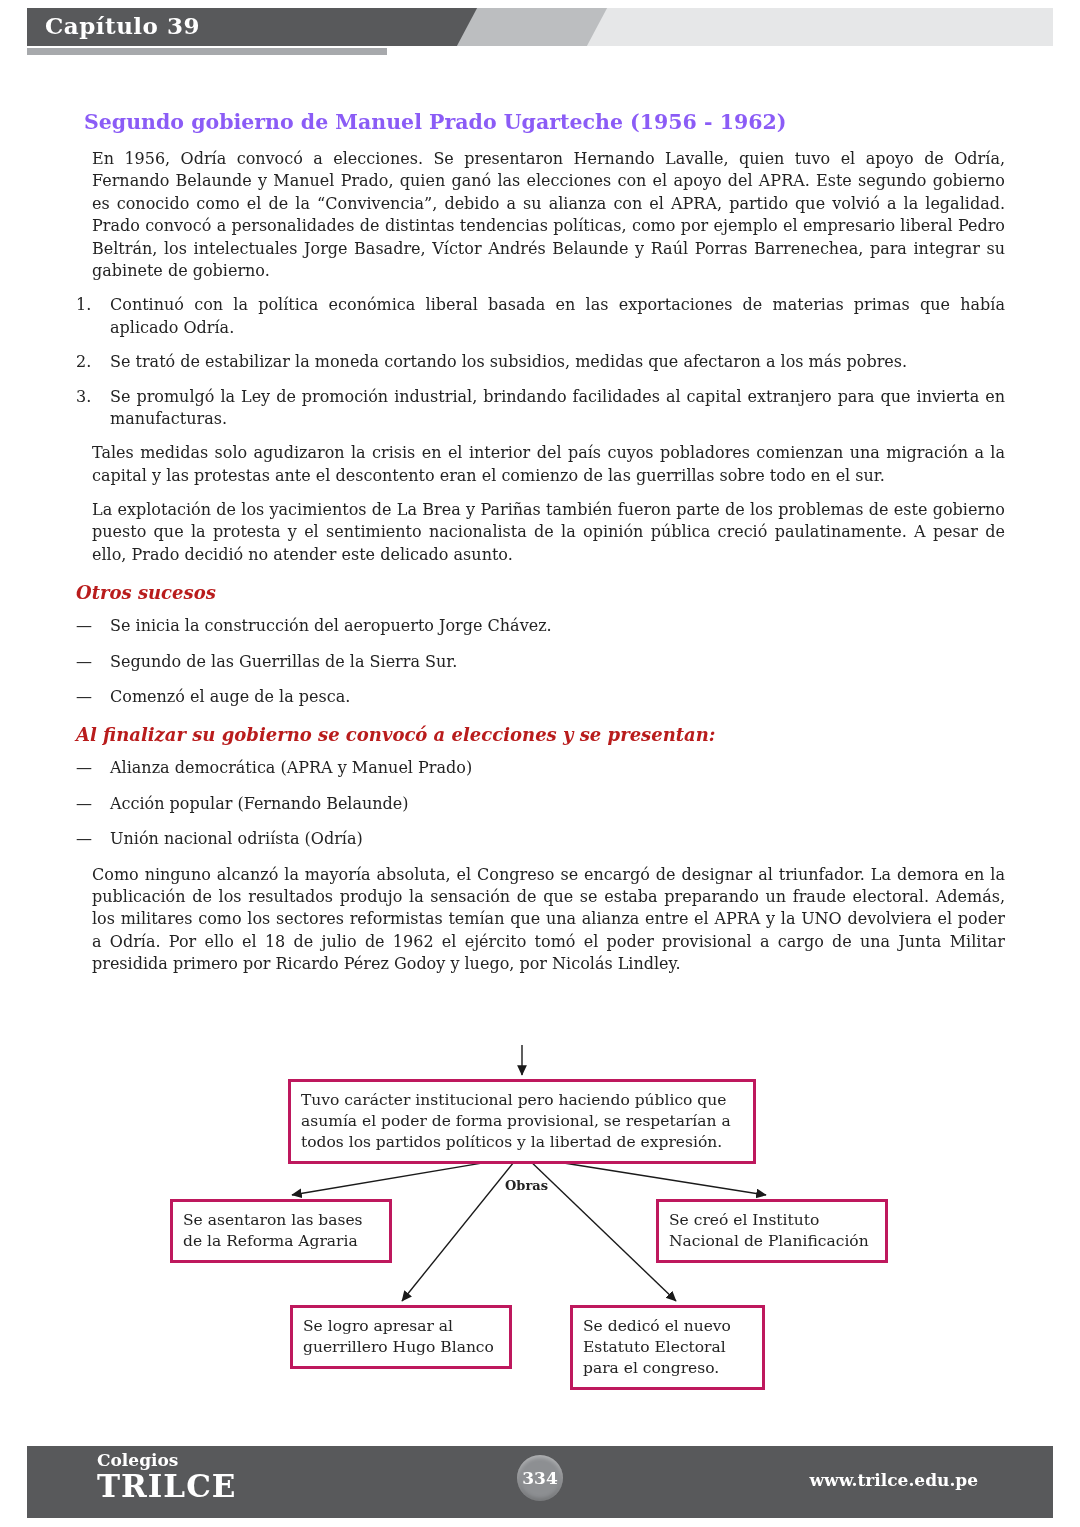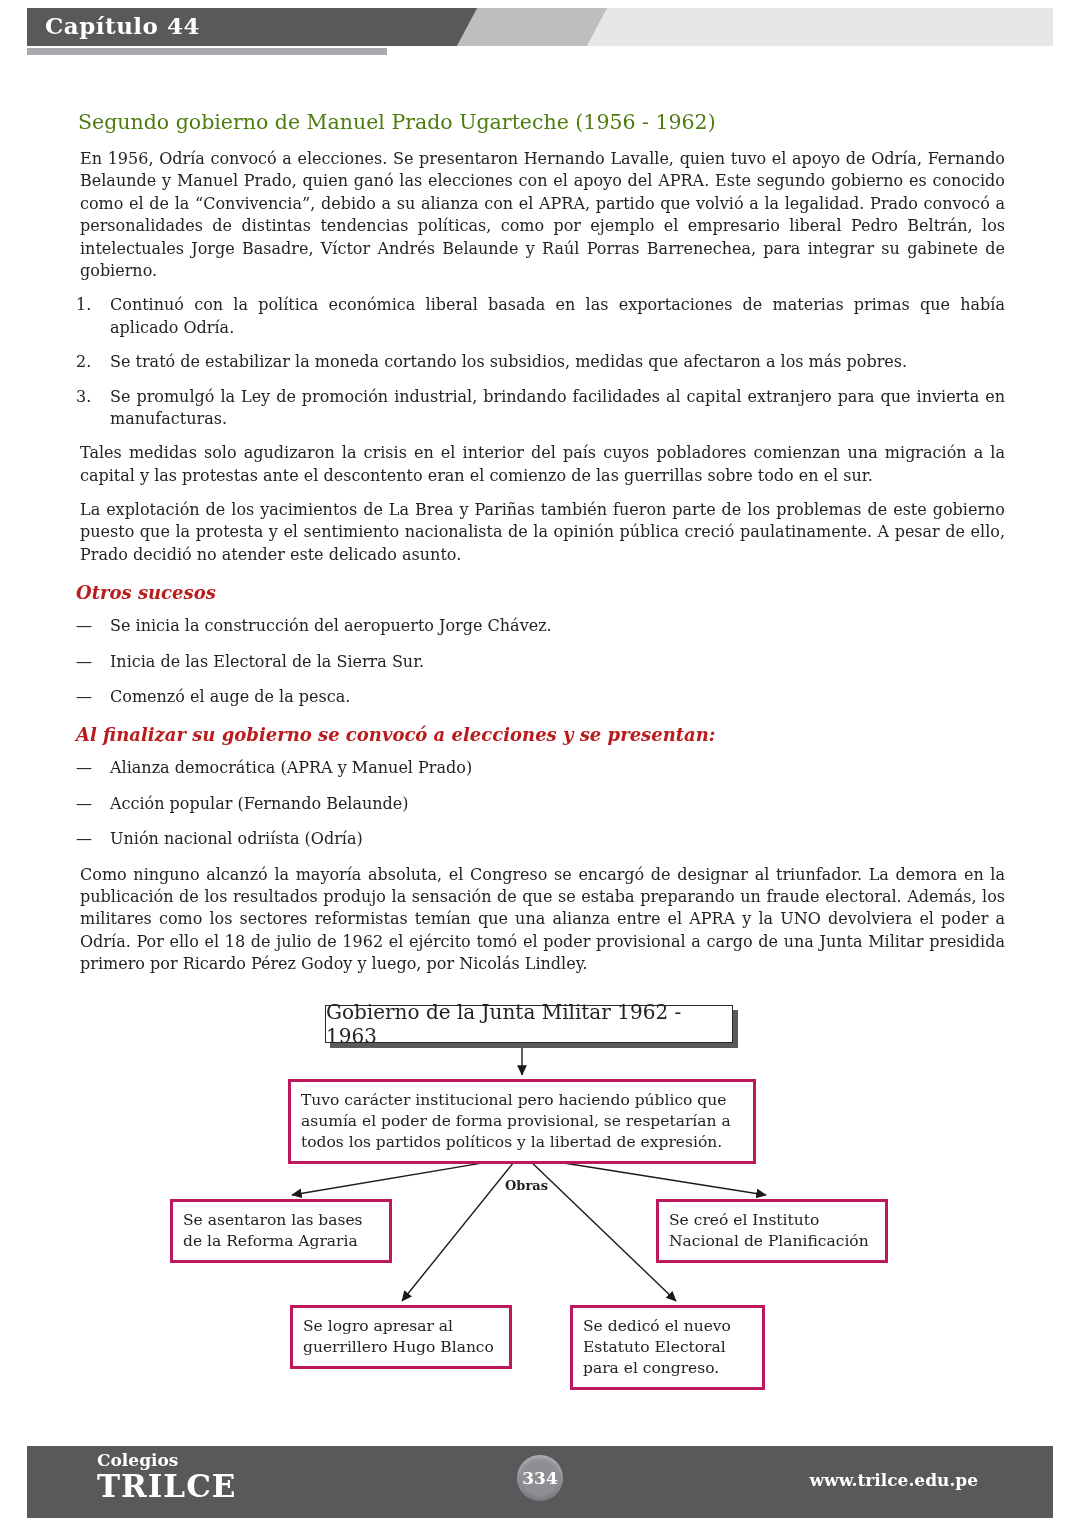--- a/index.html
+++ b/index.html
@@ -30,24 +30,24 @@
     color: #ffffff; font-weight: bold; font-size: 23px; letter-spacing: 0.5px;
   }
   .chapter-underline {
     position: absolute; left: 27px; top: 48px; width: 360px; height: 7px;
     background: #a7a9ac;
   }
 
   
   .content { position: absolute; left: 76px; right: 75px; top: 110px; }
   .content h1 {
-    font-size: 20.5px; margin: 0 0 14px 2px; color: #4d7c0f; font-weight: normal;
+    font-size: 20.5px; margin: 0 0 14px 8px; color: #8b5cf6; font-weight: bold;
   }
   .content p {
-    margin: 0 0 12px 4px; font-size: 16px; line-height: 1.4; text-align: justify;
+    margin: 0 0 12px 16px; font-size: 16px; line-height: 1.4; text-align: justify;
   }
   .num-item, .dash-item { display: flex; margin: 0 0 12px 0; font-size: 16px; line-height: 1.4; }
   .num, .dash { flex: 0 0 34px; }
   .num-text, .dash-text { flex: 1; text-align: justify; }
   .dash-item { margin-bottom: 13px; }
   .content h2 {
     font-size: 18px; font-weight: bold; font-style: italic;
     margin: 16px 0 12px 0; color: #b91c1c;
   }
 
@@ -91,21 +91,21 @@
   .website { position: absolute; right: 75px; top: 24px; font-size: 17px; font-weight: bold; }
 </style>
 </head>
 <body>
 
 <div class="page">
 
   <header class="topbar">
     <div class="shape-light"></div>
     <div class="shape-mid"></div>
-    <div class="chapter">Capítulo 44</div>
+    <div class="chapter">Capítulo 39</div>
   </header>
   <div class="chapter-underline"></div>
 
   <main class="content">
     <h1>Segundo gobierno de Manuel Prado Ugarteche (1956 - 1962)</h1>
 
     <p>En 1956, Odría convocó a elecciones. Se presentaron Hernando Lavalle, quien tuvo el apoyo de Odría, Fernando Belaunde y Manuel Prado, quien ganó las elecciones con el apoyo del APRA. Este segundo gobierno es conocido como el de la “Convivencia”, debido a su alianza con el APRA, partido que volvió a la legalidad. Prado convocó a personalidades de distintas tendencias políticas, como por ejemplo el empresario liberal Pedro Beltrán, los intelectuales Jorge Basadre, Víctor Andrés Belaunde y Raúl Porras Barrenechea, para integrar su gabinete de gobierno.</p>
 
     <div class="num-item">
       <span class="num">1.</span>
@@ -124,21 +124,21 @@
     <p>La explotación de los yacimientos de La Brea y Pariñas también fueron parte de los problemas de este gobierno puesto que la protesta y el sentimiento nacionalista de la opinión pública creció paulatinamente. A pesar de ello, Prado decidió no atender este delicado asunto.</p>
 
     <h2>Otros sucesos</h2>
 
     <div class="dash-item">
       <span class="dash">—</span>
       <span class="dash-text">Se inicia la construcción del aeropuerto Jorge Chávez.</span>
     </div>
     <div class="dash-item">
       <span class="dash">—</span>
-      <span class="dash-text">Inicia de las Electoral de la Sierra Sur.</span>
+      <span class="dash-text">Segundo de las Guerrillas de la Sierra Sur.</span>
     </div>
     <div class="dash-item">
       <span class="dash">—</span>
       <span class="dash-text">Comenzó el auge de la pesca.</span>
     </div>
 
     <h2>Al finalizar su gobierno se convocó a elecciones y se presentan:</h2>
 
     <div class="dash-item">
       <span class="dash">—</span>
@@ -163,21 +163,20 @@
           <path d="M0,0 L7.5,3.5 L0,7 z" fill="#1a1a1a"></path>
         </marker>
       </defs>
       <line x1="522" y1="50" x2="522" y2="80" stroke="#1a1a1a" stroke-width="1.4" marker-end="url(#arrow)"></line>
       <line x1="518" y1="162" x2="292" y2="200" stroke="#1a1a1a" stroke-width="1.4" marker-end="url(#arrow)"></line>
       <line x1="526" y1="162" x2="766" y2="200" stroke="#1a1a1a" stroke-width="1.4" marker-end="url(#arrow)"></line>
       <line x1="518" y1="162" x2="402" y2="306" stroke="#1a1a1a" stroke-width="1.4" marker-end="url(#arrow)"></line>
       <line x1="526" y1="162" x2="676" y2="306" stroke="#1a1a1a" stroke-width="1.4" marker-end="url(#arrow)"></line>
     </svg>
 
-    <div class="dg-title">Gobierno de la Junta Militar 1962 - 1963</div>
     <div class="dg-box dg-desc">Tuvo carácter institucional pero haciendo público que asumía el poder de forma provisional, se respetarían a todos los partidos políticos y la libertad de expresión.</div>
     <div class="dg-obras">Obras</div>
     <div class="dg-box dg-left">Se asentaron las bases de la Reforma Agraria</div>
     <div class="dg-box dg-right">Se creó el Instituto Nacional de Planificación</div>
     <div class="dg-box dg-bl">Se logro apresar al guerrillero Hugo Blanco</div>
     <div class="dg-box dg-br">Se dedicó el nuevo Estatuto Electoral para el congreso.</div>
   </section>
 
   <footer class="footer">
     <div class="brand">

